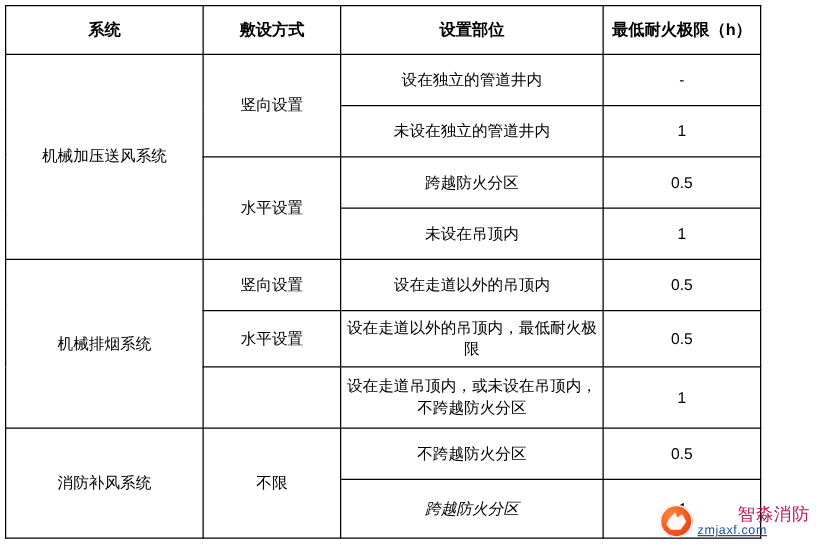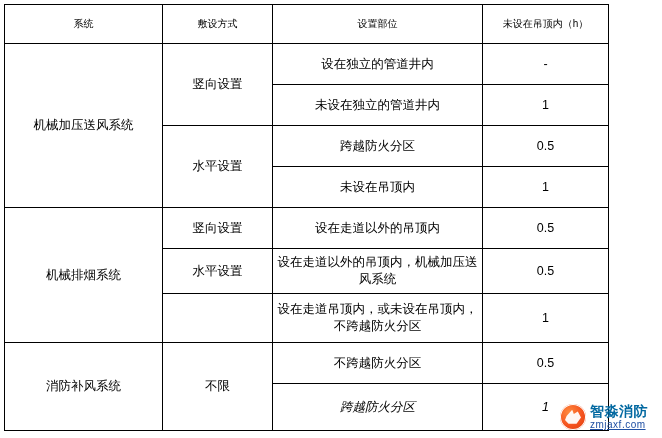--- a/index.html
+++ b/index.html
@@ -29,22 +29,22 @@
   table.spec td, table.spec th {
     border: 1px solid #000000;
     text-align: center;
     vertical-align: middle;
     font-size: 12.5px;
     line-height: 1.35;
     padding: 4px 3px;
     font-weight: normal;
   }
   table.spec th {
-    font-weight: normal;
-    font-size: 10px;
+    font-weight: bold;
+    font-size: 13px;
     height: 30px;
   }
   .col-sys { width: 158px; }
   .col-lay { width: 110px; }
   .col-pos { width: 210px; }
   .col-lim { width: 126px; }
 
   td.sysname {
     font-weight: bold;
     font-size: 13px;
@@ -92,23 +92,24 @@
     opacity: 0.95;
   }
   .wm-text {
     display: flex;
     flex-direction: column;
     justify-content: center;
     line-height: 1.1;
   }
   .wm-main {
     font-size: 14px;
-    font-weight: bold;
-    color: #0369a1;
+    font-weight: normal;
+    color: #be185d;
     letter-spacing: 0.5px;
+    margin-left: 32px;
   }
   .wm-sub {
     font-size: 10px;
     color: #1f4fa3;
     letter-spacing: 0.5px;
     text-decoration: underline;
   }
 </style>
 </head>
 <body>
@@ -119,21 +120,21 @@
       <col class="col-sys">
       <col class="col-lay">
       <col class="col-pos">
       <col class="col-lim">
     </colgroup>
     <thead>
       <tr>
         <th>系统</th>
         <th>敷设方式</th>
         <th>设置部位</th>
-        <th>未设在吊顶内（h）</th>
+        <th>最低耐火极限（h）</th>
       </tr>
     </thead>
     <tbody>
       <tr class="r1">
         <td class="sysname" rowspan="4">机械加压送风系统</td>
         <td rowspan="2">竖向设置</td>
         <td>设在独立的管道井内</td>
         <td>-</td>
       </tr>
       <tr class="r2">
@@ -150,21 +151,21 @@
         <td>1</td>
       </tr>
       <tr class="r5">
         <td class="sysname" rowspan="3">机械排烟系统</td>
         <td>竖向设置</td>
         <td>设在走道以外的吊顶内</td>
         <td>0.5</td>
       </tr>
       <tr class="r6">
         <td>水平设置</td>
-        <td class="two-line">设在走道以外的吊顶内，机械加压送风系统</td>
+        <td class="two-line">设在走道以外的吊顶内，最低耐火极限</td>
         <td>0.5</td>
       </tr>
       <tr class="r7">
         <td></td>
         <td class="two-line">设在走道吊顶内，或未设在吊顶内，不跨越防火分区</td>
         <td>1</td>
       </tr>
       <tr class="r8">
         <td class="sysname" rowspan="2">消防补风系统</td>
         <td rowspan="2">不限</td>

